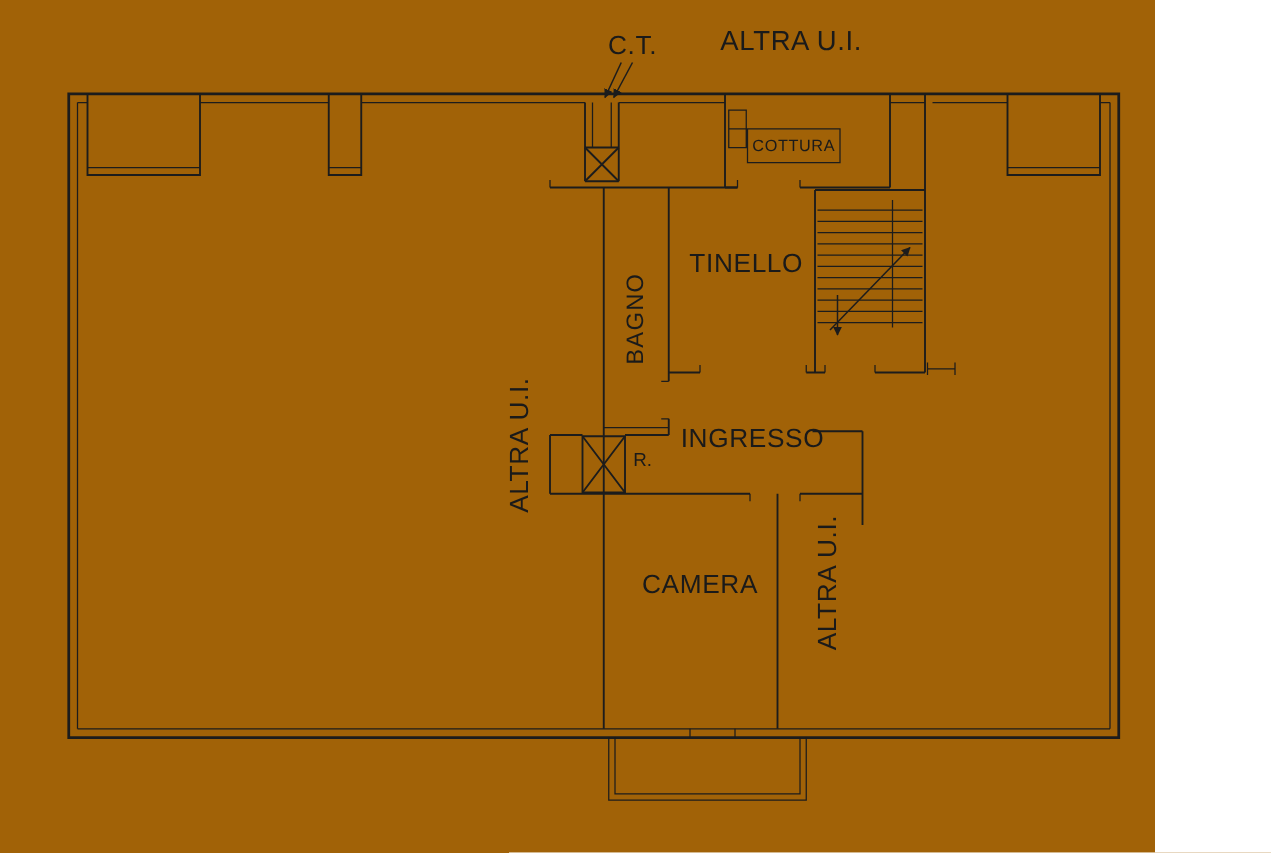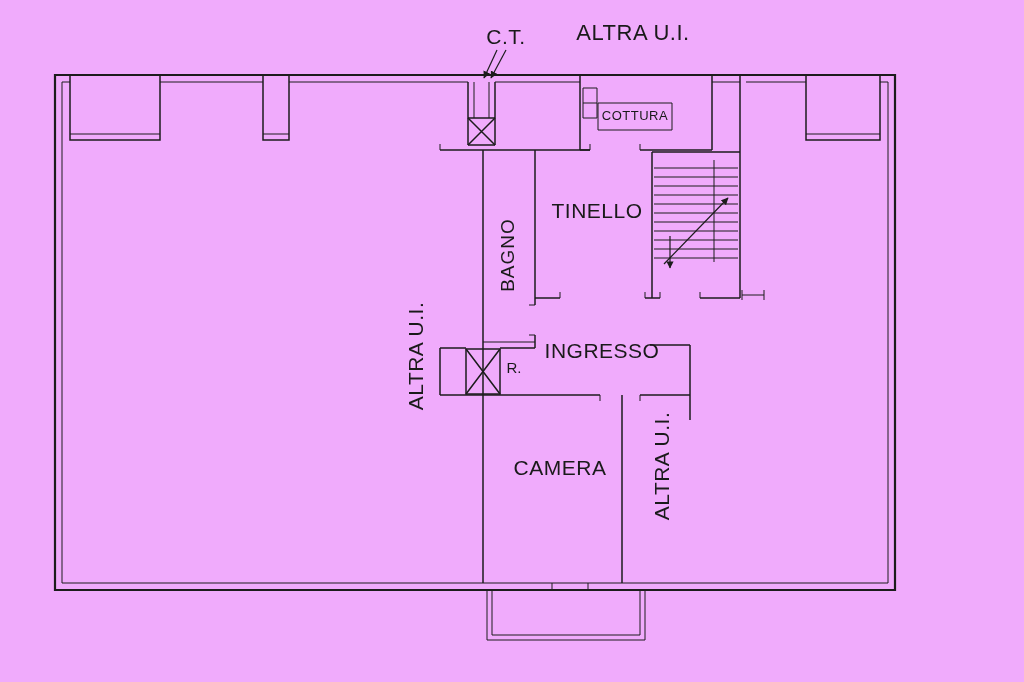--- a/index.html
+++ b/index.html
@@ -6,23 +6,23 @@
     margin: 0;
     padding: 0;
     background: #ffffff;
     width: 1024px;
     height: 682px;
     overflow: hidden;
     font-family: "Liberation Sans", sans-serif;
   }
   .plan-wrap {
     position: relative;
-    width: 1024px;
+    width: 924px;
     height: 682px;
-    background: #f0abfc;
+    background: #a16207;
   }
   svg { display: block; }
   .wall-xthick { stroke: #1c1c1c; stroke-width: 2.2; fill: none; }
   .wall-thick  { stroke: #1c1c1c; stroke-width: 1.5; fill: none; }
   .wall-thin   { stroke: #1c1c1c; stroke-width: 1;   fill: none; }
   .arrow-line  { stroke: #1c1c1c; stroke-width: 1.2; fill: none; }
   .lbl {
     fill: #1a1a1a;
     text-anchor: middle;
     dominant-baseline: middle;

